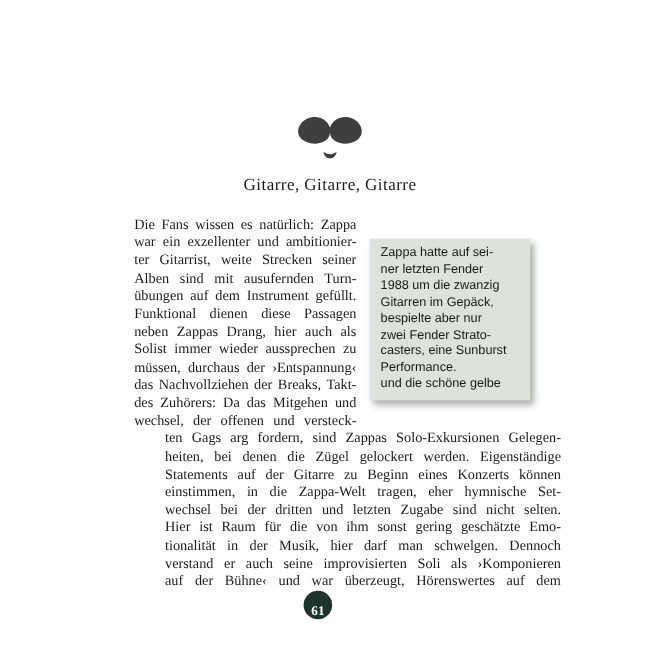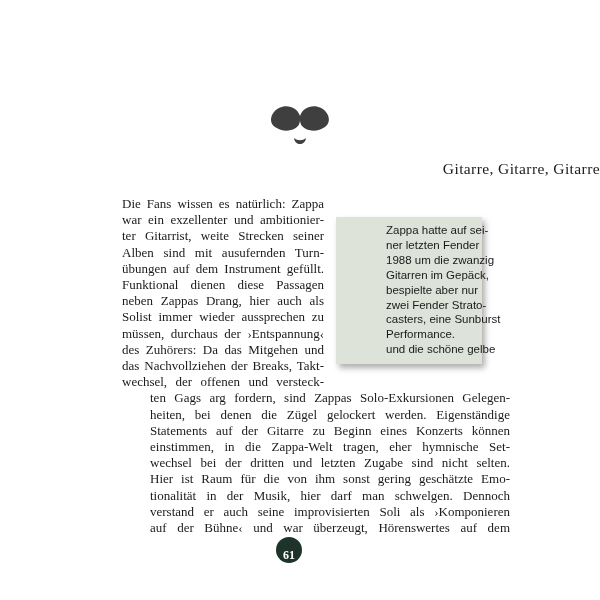--- a/index.html
+++ b/index.html
@@ -22,21 +22,21 @@
     top: 102px;
     width: 64px;
     height: 52px;
   }
   .mustache svg { display: block; width: 100%; height: 100%; fill: var(--mustache, #3f3f3f); }
   .chapter-title {
     position: absolute;
     top: 160px;
     left: 0;
     width: 600px;
-    text-align: right;
+    text-align: center;
     font-size: 15.5px;
     font-weight: normal;
     letter-spacing: 0.4px;
   }
   .body-text {
     position: absolute;
     left: 122px;
     top: 196px;
     width: 362px;
     font-size: 13px;
@@ -55,21 +55,21 @@
     top: 217px;
     width: 146px;
     padding: 6px 10px 7px 10px;
     background: var(--sidebar_bg, #dde3d8);
     box-shadow: 3px 4px 6px rgba(0, 0, 0, 0.32);
     font-family: "Liberation Sans", sans-serif;
     font-size: 11.5px;
     line-height: 14.9px;
     color: var(--text, #1a1a1a);
   }
-  .note-line { white-space: nowrap; margin-left: 40px; }
+  .note-line { white-space: nowrap; }
   .page-badge {
     position: absolute;
     left: 276px;
     top: 537px;
     width: 26px;
     height: 26px;
     border-radius: 50%;
     background: var(--badge_bg, #1e332a);
     color: #ffffff;
     display: flex;
@@ -98,22 +98,22 @@
     <div>
         <div class="jline narrow">Die Fans wissen es natürlich: Zappa</div>
         <div class="jline narrow">war ein exzellenter und ambitionier-</div>
         <div class="jline narrow">ter Gitarrist, weite Strecken seiner</div>
         <div class="jline narrow">Alben sind mit ausufernden Turn-</div>
         <div class="jline narrow">übungen auf dem Instrument gefüllt.</div>
         <div class="jline narrow">Funktional dienen diese Passagen</div>
         <div class="jline narrow">neben Zappas Drang, hier auch als</div>
         <div class="jline narrow">Solist immer wieder aussprechen zu</div>
         <div class="jline narrow">müssen, durchaus der ›Entspannung‹</div>
+        <div class="jline narrow">das Nachvollziehen der Breaks, Takt-</div>
         <div class="jline narrow">des Zuhörers: Da das Mitgehen und</div>
-        <div class="jline narrow">das Nachvollziehen der Breaks, Takt-</div>
         <div class="jline narrow">wechsel, der offenen und versteck-</div>
       </div>
     <div>
         <div class="jline wide">ten Gags arg fordern, sind Zappas Solo-Exkursionen Gelegen-</div>
         <div class="jline wide">heiten, bei denen die Zügel gelockert werden. Eigenständige</div>
         <div class="jline wide">Statements auf der Gitarre zu Beginn eines Konzerts können</div>
         <div class="jline wide">einstimmen, in die Zappa-Welt tragen, eher hymnische Set-</div>
         <div class="jline wide">wechsel bei der dritten und letzten Zugabe sind nicht selten.</div>
         <div class="jline wide">Hier ist Raum für die von ihm sonst gering geschätzte Emo-</div>
         <div class="jline wide">tionalität in der Musik, hier darf man schwelgen. Dennoch</div>

